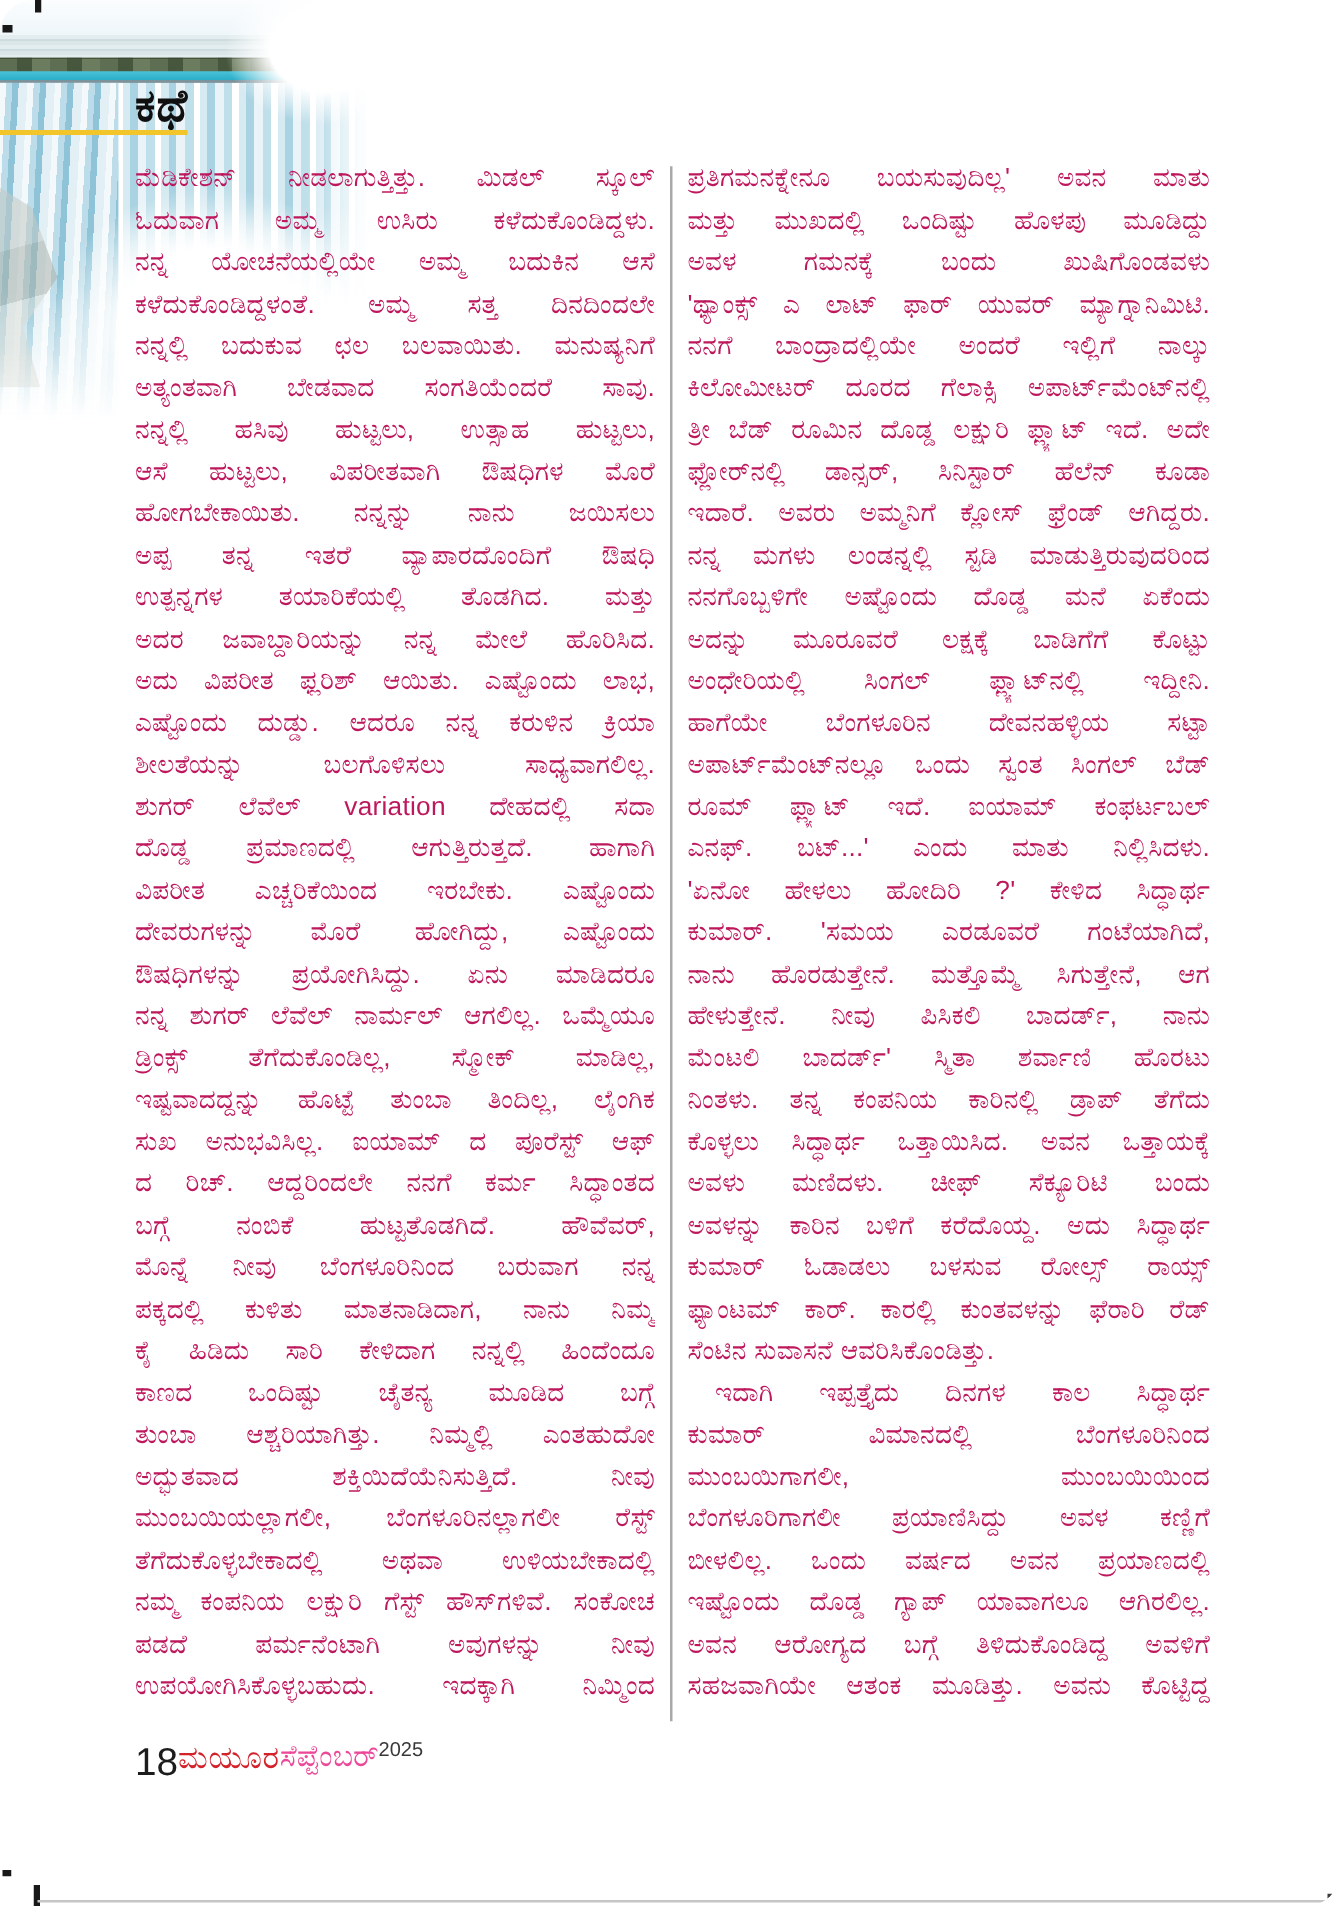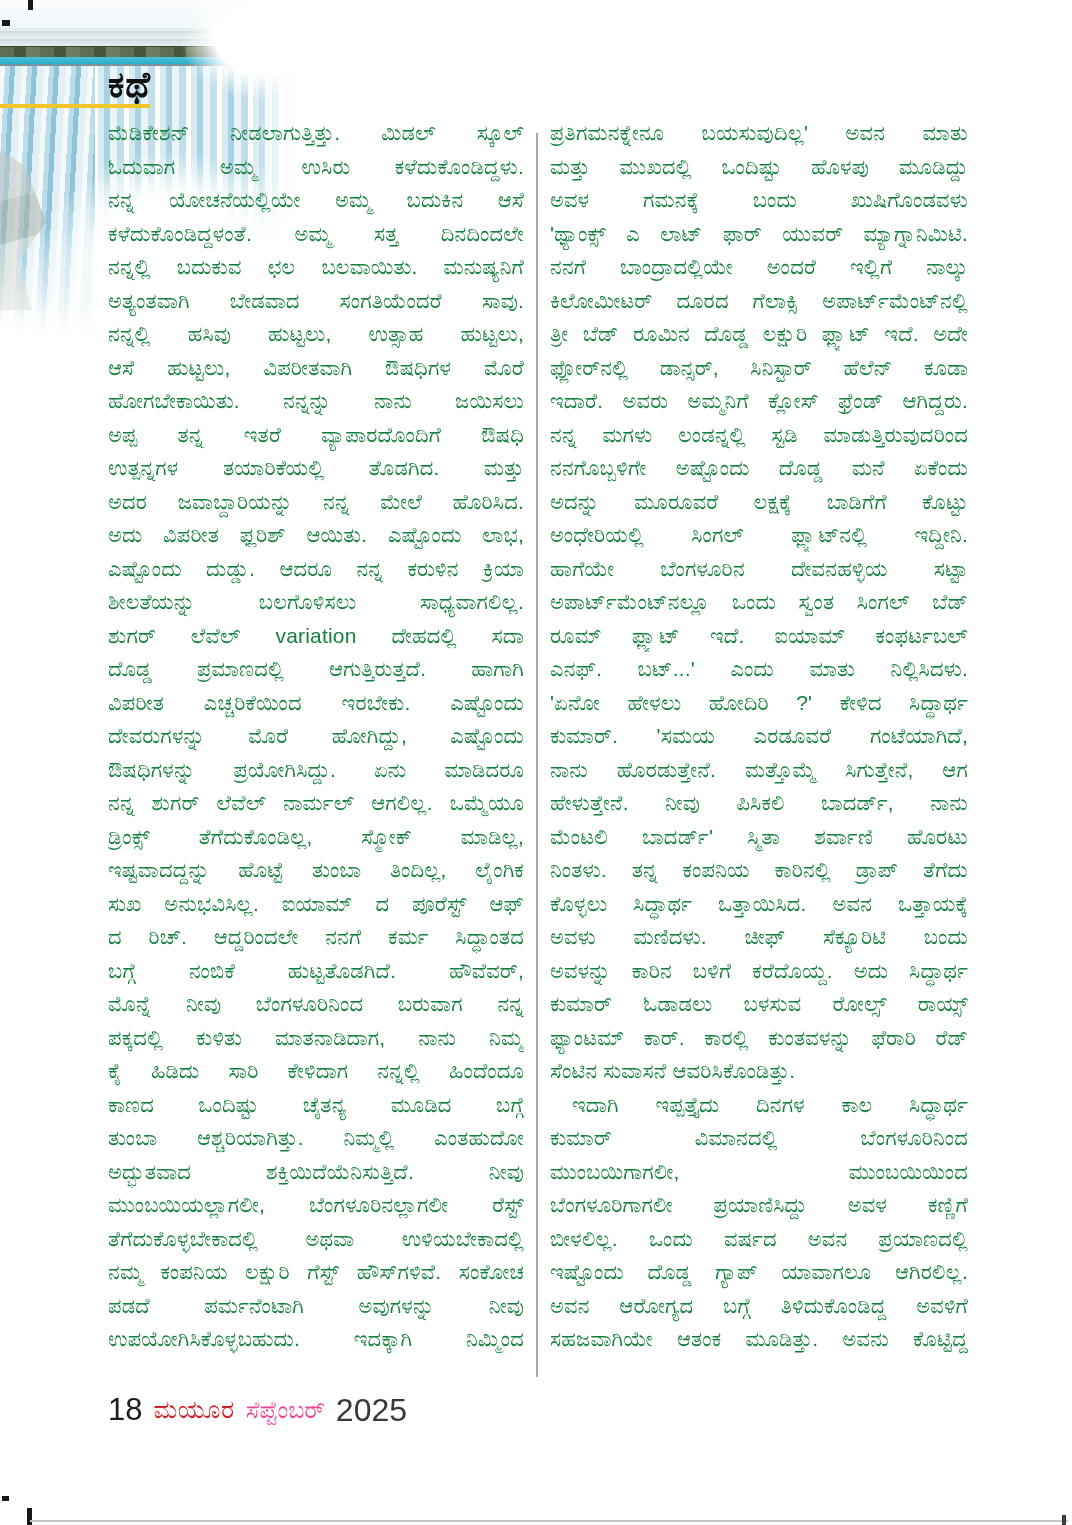--- a/index.html
+++ b/index.html
@@ -1,18 +1,18 @@
 <!DOCTYPE html>
 <html><head>
 <meta charset="utf-8">
 <style>
   html,body{margin:0;padding:0;background:#ffffff;}
   #page{
     position:relative;width:1072px;height:1525px;background:#ffffff;
-    font-family:"Liberation Sans","DejaVu Sans",sans-serif;overflow:hidden;
+    font-family:"Liberation Sans","DejaVu Sans",sans-serif;overflow:hidden;border-radius:27px;
   }
 
   
   .wf{position:absolute;left:0;top:0;width:300px;height:430px;overflow:hidden;
       -webkit-mask-image:linear-gradient(90deg,#000 0 82%,transparent 98%);
       mask-image:linear-gradient(90deg,#000 0 82%,transparent 98%);}
   .wf-sky{position:absolute;left:0;top:0;width:100%;height:30px;
       background:linear-gradient(180deg,#fbfdfe,#eef6f9);}
   .wf-far{position:absolute;left:0;top:28px;width:100%;height:21px;
       background:repeating-linear-gradient(180deg,#e3ecee 0 3px,#cfdcdf 3px 5px,#dbe6e8 5px 8px);}
@@ -42,35 +42,35 @@
       background:linear-gradient(180deg,rgba(255,255,255,0),#ffffff 70%);}
   .wf-cloud-tr{position:absolute;right:-40px;top:-20px;width:160px;height:120px;
       background:radial-gradient(closest-side,#ffffff 55%,rgba(255,255,255,0));}
 
   
   .section-label{position:absolute;left:108px;top:64px;font-size:36px;font-weight:bold;
       color:#101010;letter-spacing:1px;}
   .yellow-rule{position:absolute;left:0;top:104px;width:150px;height:4px;background:#f2c52a;}
 
   
-  .col{position:absolute;top:116px;font-size:21px;color:#15803d;}
+  .col{position:absolute;top:126px;font-size:21px;color:#be185d;}
   .col-left{left:108px;width:416px;}
   .col-right{left:550px;width:418px;}
   .tline{height:33.5px;line-height:33.5px;text-align:justify;text-align-last:justify;
       -moz-text-align-last:justify;overflow:hidden;white-space:nowrap;letter-spacing:.2px;}
   .tline.noj{text-align:left;text-align-last:left;}
   .tline.ind{text-indent:22px;}
   .col-divider{position:absolute;left:536px;top:133px;width:2px;height:1244px;background:#a9a9a9;}
 
   
-  .footer{position:absolute;left:108px;top:1392px;height:36px;display:flex;align-items:center;gap:11px;}
+  .footer{position:absolute;left:108px;top:1392px;height:36px;display:flex;align-items:flex-start;}
   .page-number{font-size:31px;color:#1c1c1c;font-weight:500;}
   .mag-logo{font-size:25px;font-weight:normal;color:#d3222a;letter-spacing:.5px;}
   .issue-month{font-size:24px;color:#ec4899;}
-  .issue-year{font-size:32px;color:#383838;}
+  .issue-year{font-size:16px;color:#383838;}
 
   
   .mark{position:absolute;background:#181818;}
   .mk-top-tick{left:28px;top:0;width:5px;height:10px;}
   .mk-left-dash{left:2px;top:20px;width:8px;height:6px;}
   .mk-bl-dash{left:2px;top:1496px;width:7px;height:5px;}
   .mk-bottom-tick{left:27px;top:1508px;width:5px;height:17px;}
   .mk-bottom-rule{left:30px;top:1520px;width:1038px;height:2px;background:#c6c6c6;}
   .mk-br-tick{left:1062px;top:1515px;width:4px;height:10px;background:#3c3c3c;}
 </style>

